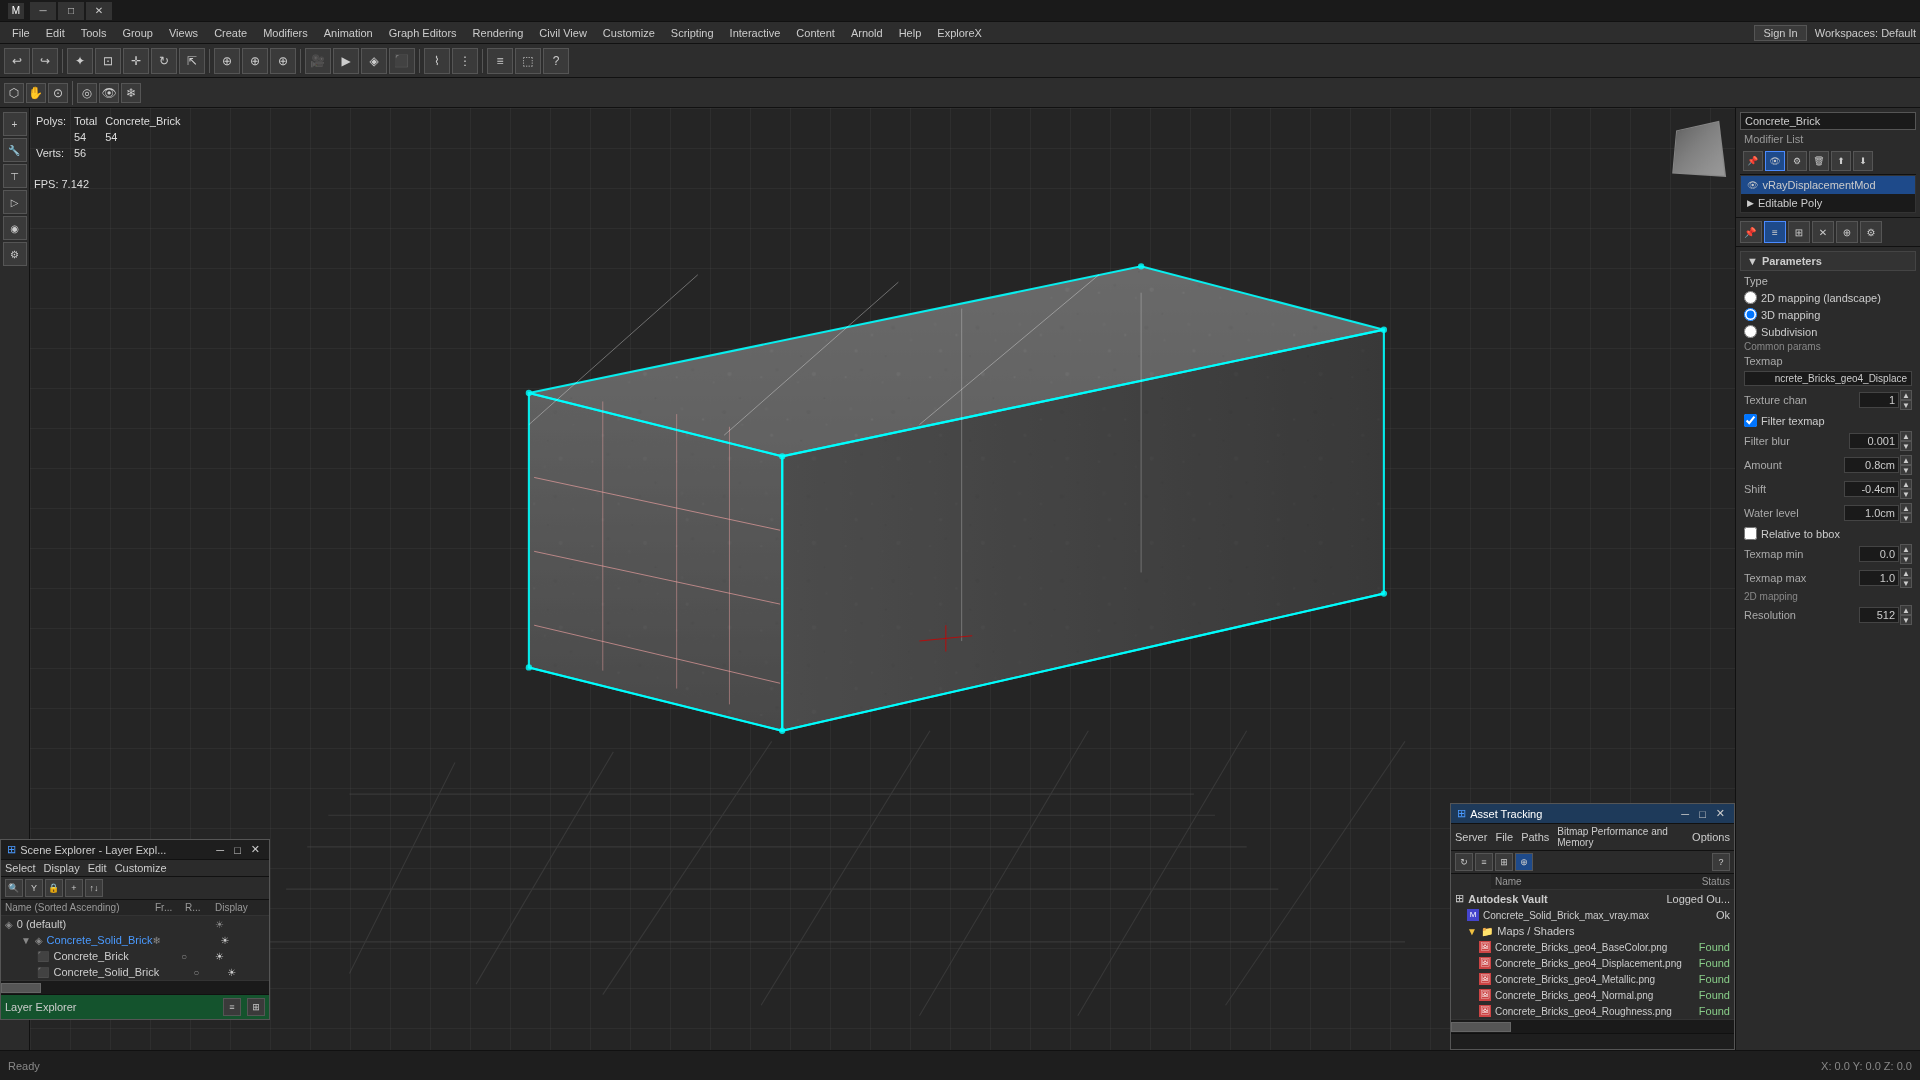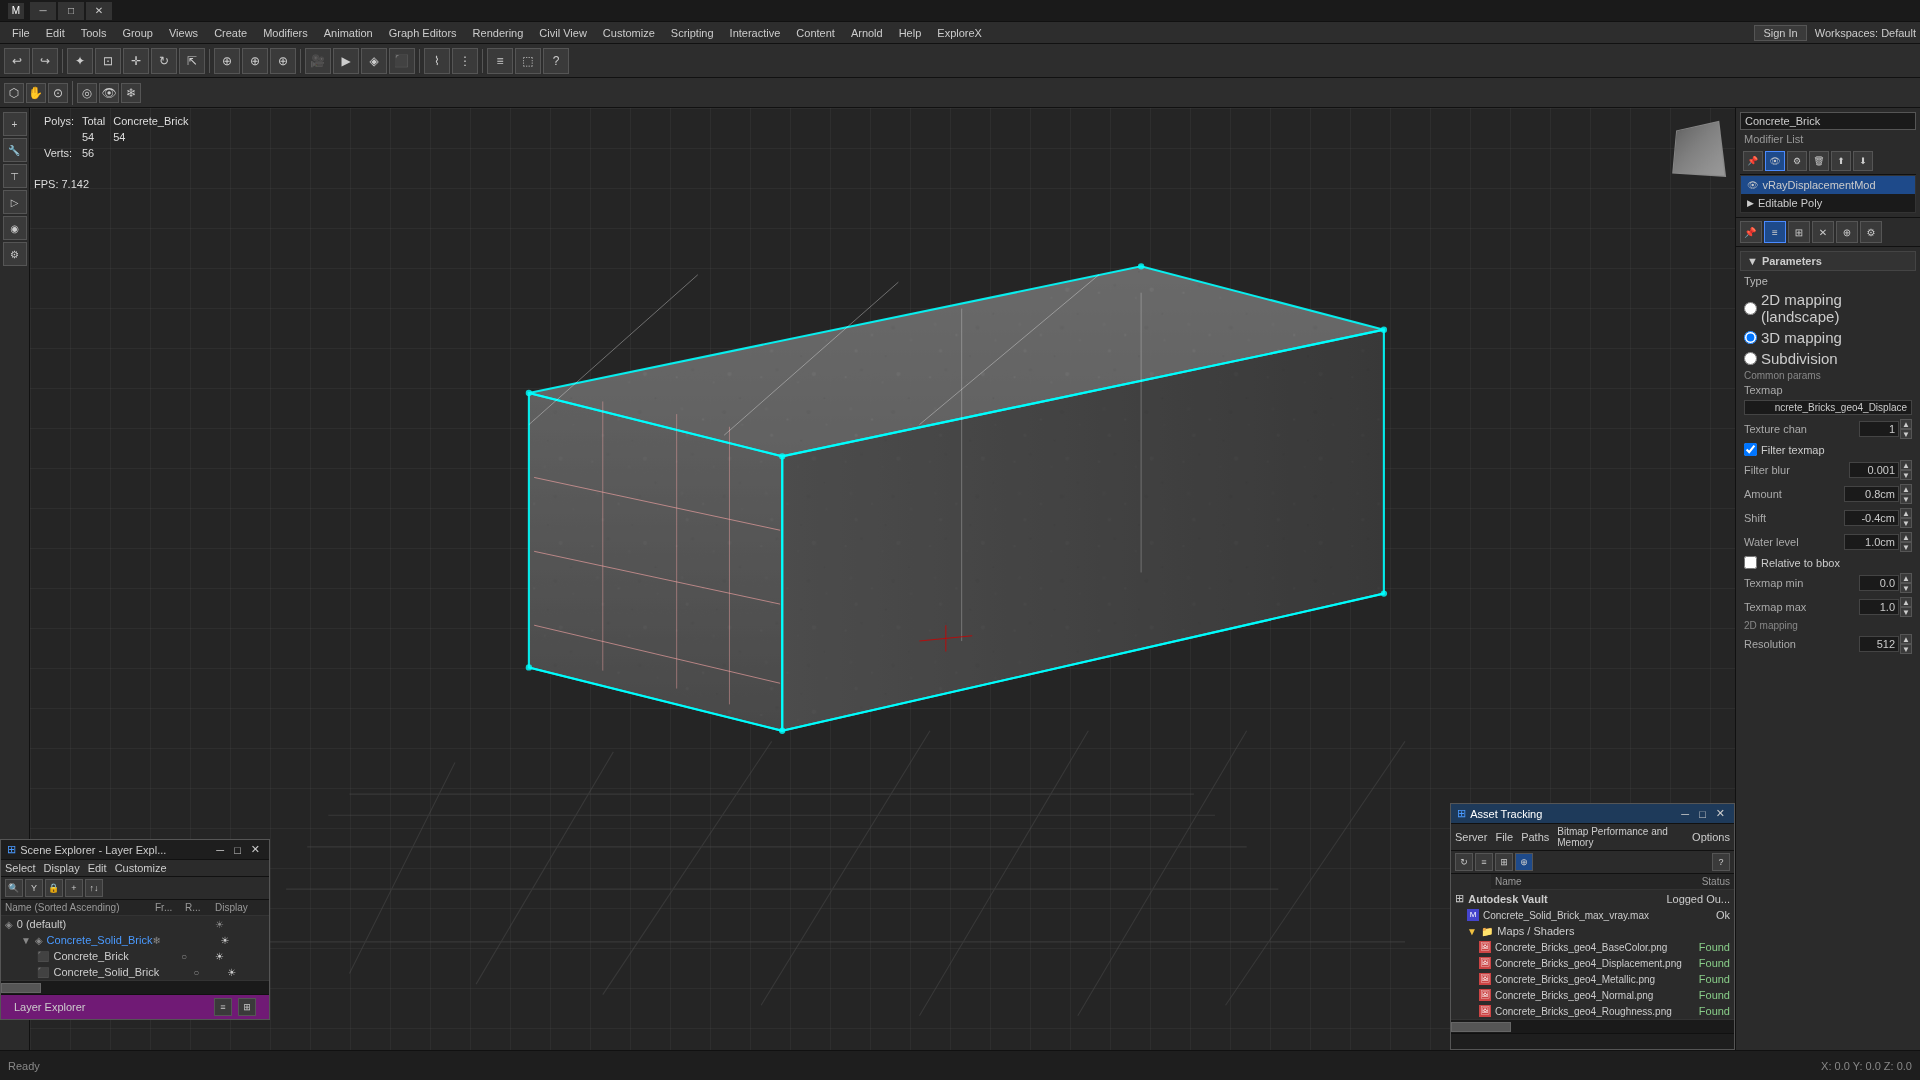--- a/index.html
+++ b/index.html
@@ -36,21 +36,21 @@
 
     
     #viewport-area { flex: 1; background: #1a1a1a; position: relative; overflow: hidden; }
     #viewport-header { background: #1e1e1e; padding: 2px 8px; font-size: 11px; color: #888; border-bottom: 1px solid #111; display: flex; align-items: center; gap: 4px; }
     #viewport-canvas { width: 100%; height: calc(100% - 22px); position: relative; overflow: hidden; }
 
     
     #viewport-canvas .grid-bg { position: absolute; inset: 0; background: #252525; background-image: linear-gradient(rgba(80,80,80,0.2) 1px, transparent 1px), linear-gradient(90deg, rgba(80,80,80,0.2) 1px, transparent 1px); background-size: 40px 40px; }
     
     
-    #obj-info { position: absolute; top: 4px; left: 12px; color: #ddd; font-size: 11px; z-index: 10; }
+    #obj-info { position: absolute; top: 4px; left: 4px; color: #ddd; font-size: 11px; z-index: 10; }
     #obj-info table td { padding: 1px 6px 1px 0; }
     #fps-info { position: absolute; top: 70px; left: 4px; color: #ddd; font-size: 11px; z-index: 10; }
 
     
     #gizmo { position: absolute; top: 10px; right: 10px; width: 60px; height: 60px; z-index: 10; }
     #gizmo-cube { width: 50px; height: 50px; background: linear-gradient(135deg, #666, #999); border: 1px solid #888; transform: perspective(60px) rotateX(15deg) rotateY(-20deg); margin: 5px; }
 
     
     #right-panel { width: 185px; background: #2b2b2b; border-left: 1px solid #111; display: flex; flex-direction: column; }
     #right-panel-top { padding: 4px; border-bottom: 1px solid #111; }
@@ -66,21 +66,21 @@
     .mod-tool-btn { width: 20px; height: 20px; background: #3a3a3a; border: 1px solid #555; color: #ccc; cursor: pointer; font-size: 9px; display: flex; align-items: center; justify-content: center; }
     
     
     #params-panel { flex: 1; overflow-y: auto; padding: 4px; }
     .param-section-title { background: #333; padding: 3px 6px; color: #ccc; font-size: 11px; font-weight: bold; border: 1px solid #444; margin-bottom: 2px; display: flex; align-items: center; gap: 4px; cursor: pointer; }
     .param-row { display: flex; align-items: center; padding: 2px 4px; gap: 4px; }
     .param-label { color: #aaa; font-size: 11px; flex: 1; }
     .param-value { color: #ccc; font-size: 11px; background: #1a1a1a; border: 1px solid #444; padding: 1px 4px; min-width: 60px; text-align: right; }
     .radio-option { display: flex; align-items: center; gap: 4px; padding: 2px 4px; }
     .radio-option input[type="radio"] { margin: 0; }
-    .radio-option label { color: #ccc; font-size: 15px; }
+    .radio-option label { color: #ccc; font-size: 11px; }
     .checkbox-row { display: flex; align-items: center; gap: 4px; padding: 2px 4px; }
     .checkbox-row input { margin: 0; }
     .checkbox-row label { color: #ccc; font-size: 11px; }
     .param-subtext { color: #888; font-size: 10px; padding: 1px 4px; }
     .param-value-field { background: #1a1a1a; border: 1px solid #444; color: #ccc; font-size: 11px; padding: 1px 3px; width: 65px; text-align: right; }
     .spinner-btn { background: #3a3a3a; border: 1px solid #555; color: #ccc; font-size: 8px; width: 12px; height: 10px; cursor: pointer; display: flex; align-items: center; justify-content: center; }
     .spinner-group { display: flex; flex-direction: column; }
     .param-type-label { color: #bbb; font-size: 11px; padding: 2px 4px; }
 
     
@@ -94,21 +94,21 @@
     #se-columns { display: flex; align-items: center; padding: 2px 4px; border-bottom: 1px solid #333; background: #252525; }
     .se-col-header { color: #999; font-size: 10px; }
     #se-content { max-height: 140px; overflow-y: auto; }
     .se-row { display: flex; align-items: center; padding: 2px 4px; }
     .se-row-name { flex: 1; color: #ccc; font-size: 11px; display: flex; align-items: center; gap: 4px; }
     .se-row-icons { display: flex; gap: 4px; align-items: center; }
     .se-icon { font-size: 10px; color: #888; }
     .layer-item { color: #4a9aff; }
     .sub-item { padding-left: 20px; }
     .sub-sub-item { padding-left: 36px; }
-    #se-footer { background: #701a75; padding: 3px 13px; display: flex; align-items: center; gap: 6px; border-top: 1px solid #111; }
+    #se-footer { background: #14532d; padding: 3px 4px; display: flex; align-items: center; gap: 6px; border-top: 1px solid #111; }
     #se-footer-label { color: #ccc; font-size: 11px; }
 
     
     #asset-tracking { position: absolute; right: 185px; bottom: 30px; width: 285px; background: #2b2b2b; border: 1px solid #555; z-index: 20; }
     #at-titlebar { background: #1e3a5a; padding: 3px 6px; display: flex; align-items: center; gap: 4px; border-bottom: 1px solid #111; }
     #at-title { color: #fff; font-size: 11px; flex: 1; }
     #at-menubar { display: flex; align-items: center; padding: 2px 4px; border-bottom: 1px solid #111; gap: 8px; }
     .at-menu-item { color: #ccc; font-size: 11px; cursor: pointer; }
     #at-toolbar { display: flex; align-items: center; padding: 2px 4px; border-bottom: 1px solid #111; gap: 2px; }
     .at-tool-btn { width: 18px; height: 18px; background: #3a3a3a; border: 1px solid #555; color: #ccc; cursor: pointer; font-size: 9px; display: flex; align-items: center; justify-content: center; }

